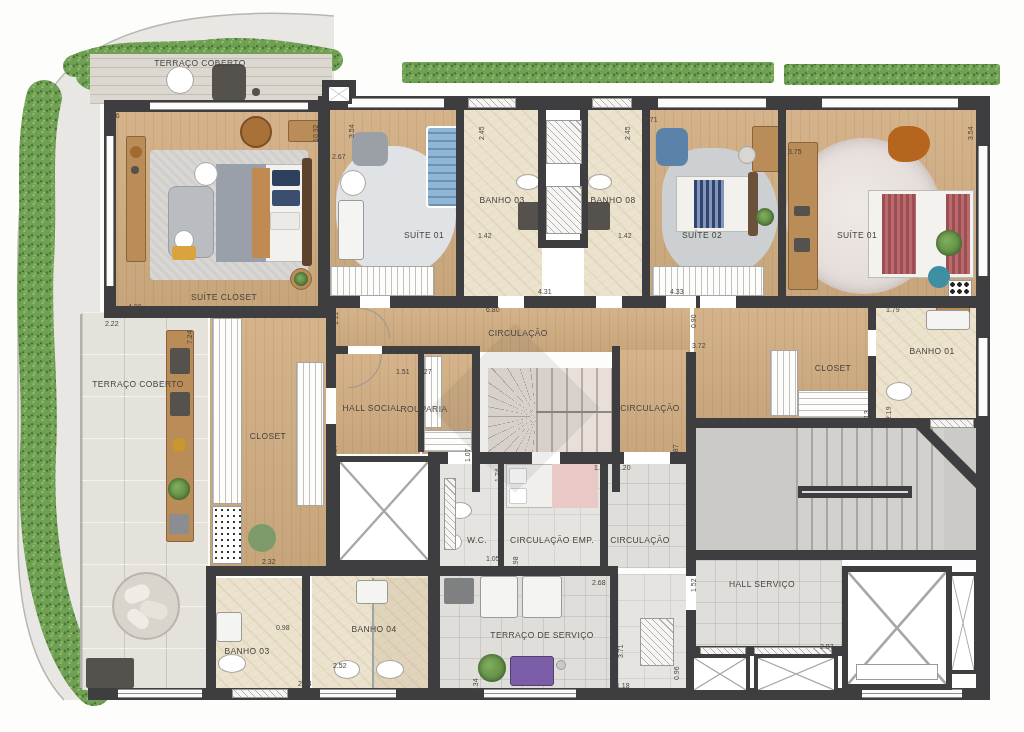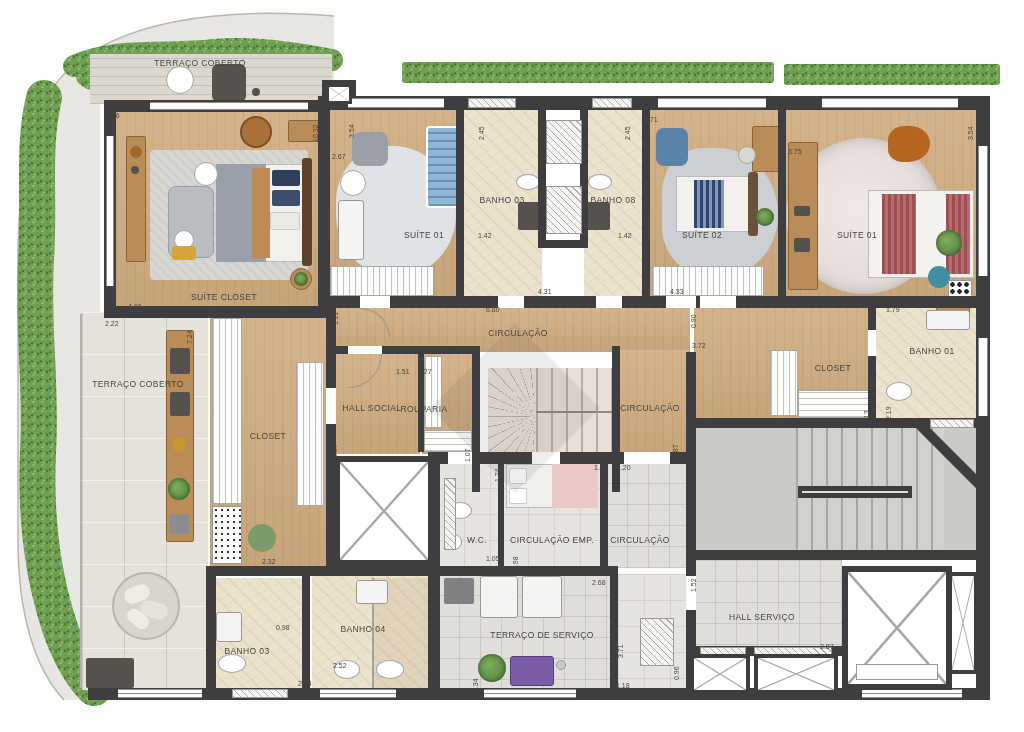--- a/index.html
+++ b/index.html
@@ -345,23 +345,23 @@
   <span class="lbl" style="left:372px;top:408px">HALL SOCIAL</span>
   <span class="lbl" style="left:424px;top:409px">ROUPARIA</span>
   <span class="lbl" style="left:650px;top:408px">CIRCULAÇÃO</span>
   <span class="lbl" style="left:268px;top:436px">CLOSET</span>
   <span class="lbl" style="left:833px;top:368px">CLOSET</span>
   <span class="lbl" style="left:932px;top:351px">BANHO 01</span>
   <span class="lbl" style="left:477px;top:540px">W.C.</span>
   <span class="lbl" style="left:552px;top:540px">CIRCULAÇÃO EMP.</span>
   <span class="lbl" style="left:640px;top:540px">CIRCULAÇÃO</span>
   <span class="lbl" style="left:247px;top:651px">BANHO 03</span>
-  <span class="lbl" style="left:363px;top:629px">BANHO 04</span>
+  <span class="lbl" style="left:374px;top:629px">BANHO 04</span>
   <span class="lbl" style="left:542px;top:635px">TERRAÇO DE SERVIÇO</span>
-  <span class="lbl" style="left:762px;top:617px">HALL SERVIÇO</span>
+  <span class="lbl" style="left:762px;top:584px">HALL SERVIÇO</span>
 
   <span class="dim" style="left:106px;top:112px">4.36</span>
   <span class="dim v" style="left:312px;top:142px">10.32</span>
   <span class="dim v" style="left:348px;top:138px">3.54</span>
   <span class="dim" style="left:332px;top:153px">2.67</span>
   <span class="dim v" style="left:478px;top:140px">2.45</span>
   <span class="dim v" style="left:624px;top:140px">2.45</span>
   <span class="dim" style="left:644px;top:116px">2.71</span>
   <span class="dim" style="left:788px;top:148px">3.75</span>
   <span class="dim v" style="left:967px;top:140px">3.54</span>

